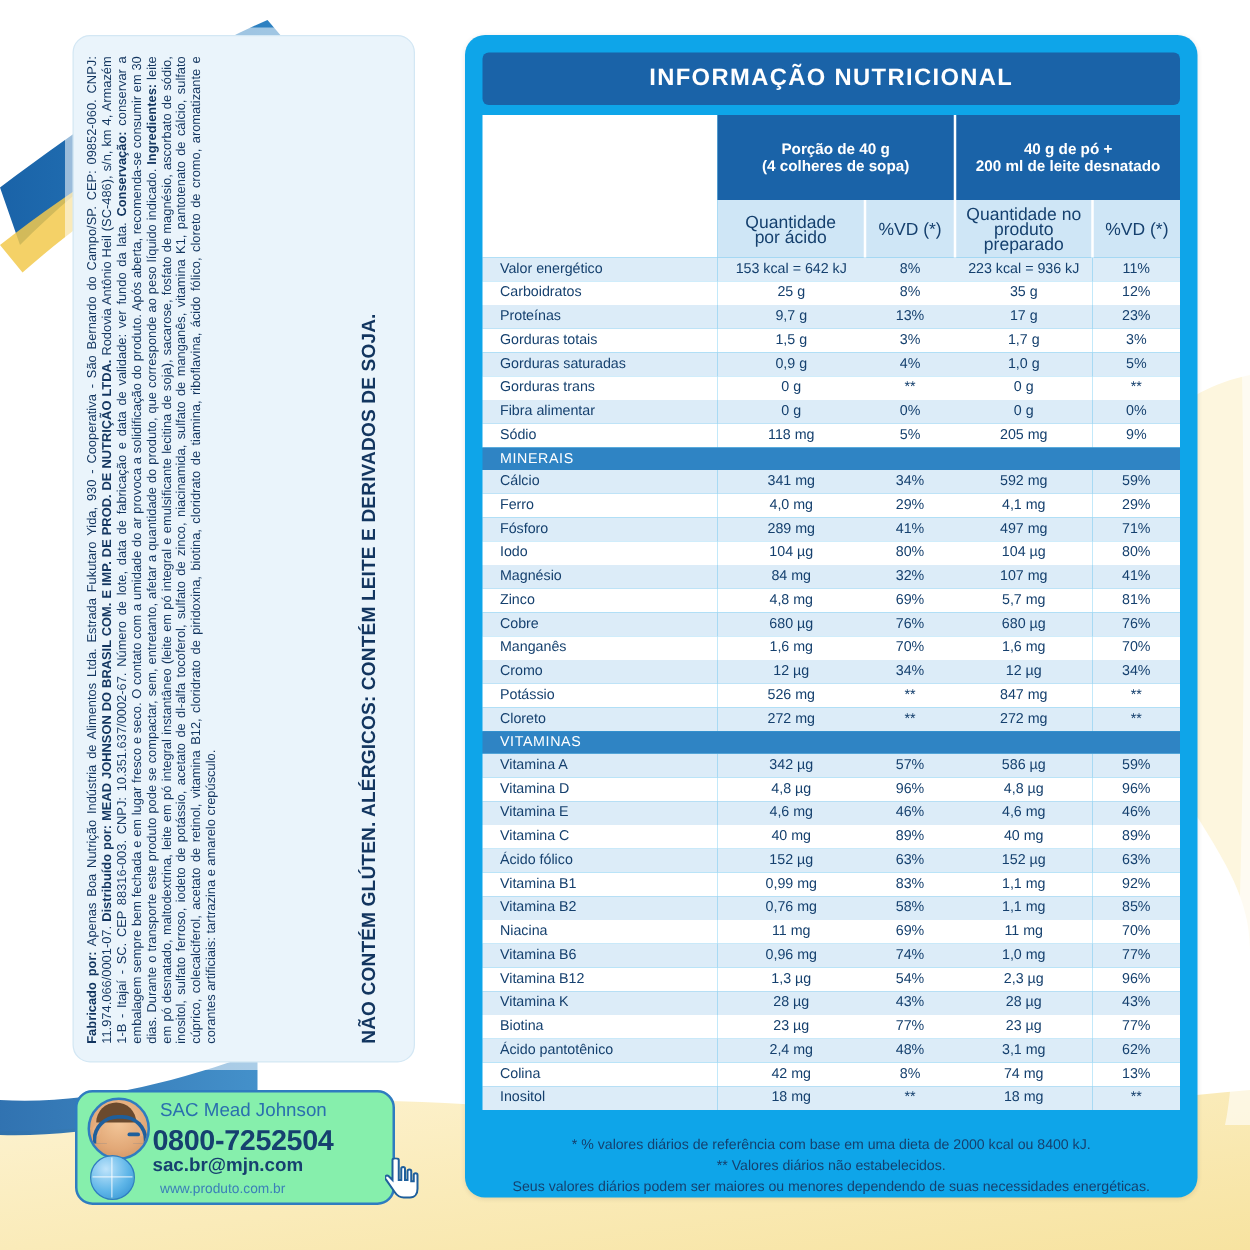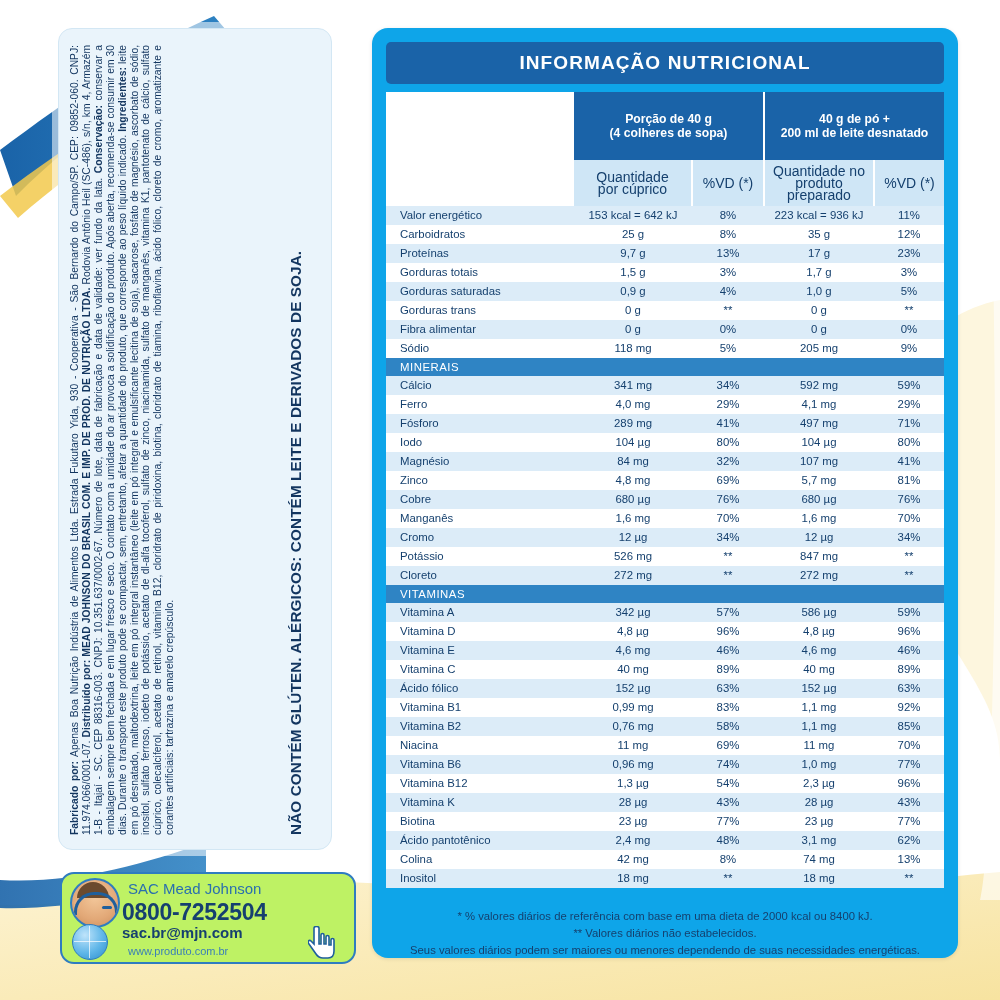--- a/index.html
+++ b/index.html
@@ -37,21 +37,21 @@
     font-family:"Liberation Sans", sans-serif;
   }
   .ingr-text b{font-weight:bold;}
   .allerg{
     position:absolute;left:14px;top:228px;width:795px;
     font-size:15.3px;font-weight:bold;color:#12355f;letter-spacing:0.1px;
   }
   
   .sac-box{
     position:absolute;left:60px;top:872px;width:252px;height:88px;
-    background:#bef264;border:2px solid #2f7cc0;border-radius:14px;padding-left:40px;
+    background:#86efac;border:2px solid #2f7cc0;border-radius:14px;
   }
   .sac-title{position:absolute;left:66px;top:6px;font-size:15px;color:#2a6fae;}
   .sac-phone{position:absolute;left:60px;top:25px;font-size:23px;font-weight:bold;color:#16406f;letter-spacing:-0.3px;}
   .sac-mail{position:absolute;left:60px;top:50px;font-size:15px;font-weight:bold;color:#16406f;}
   .sac-site{position:absolute;left:66px;top:71px;font-size:11px;color:#3b7fb8;}
   .sac-avatar{
     position:absolute;left:8px;top:4px;width:46px;height:46px;border-radius:50%;
     background:radial-gradient(circle at 50% 38%, #f3c79a 0%, #e2a877 60%, #c98c5b 100%);
     border:2px solid #2f7cc0;overflow:hidden;
   }
@@ -191,21 +191,21 @@
         </th>
         <th class="colgroup-head last" colspan="2">
           <span>40 g de pó +</span><br>
           <span>200 ml de leite desnatado</span>
         </th>
       </tr>
       <tr>
         <th class="blank-head"></th>
         <th class="sub-head">
           <span>Quantidade</span><br>
-          <span>por cúprico</span>
+          <span>por ácido</span>
         </th>
         <th class="sub-head">%VD (*)</th>
         <th class="sub-head">
           <span>Quantidade no</span><br>
           <span>produto preparado</span>
         </th>
         <th class="sub-head last">%VD (*)</th>
       </tr>
     </thead>
     <tbody id="nt-body">

